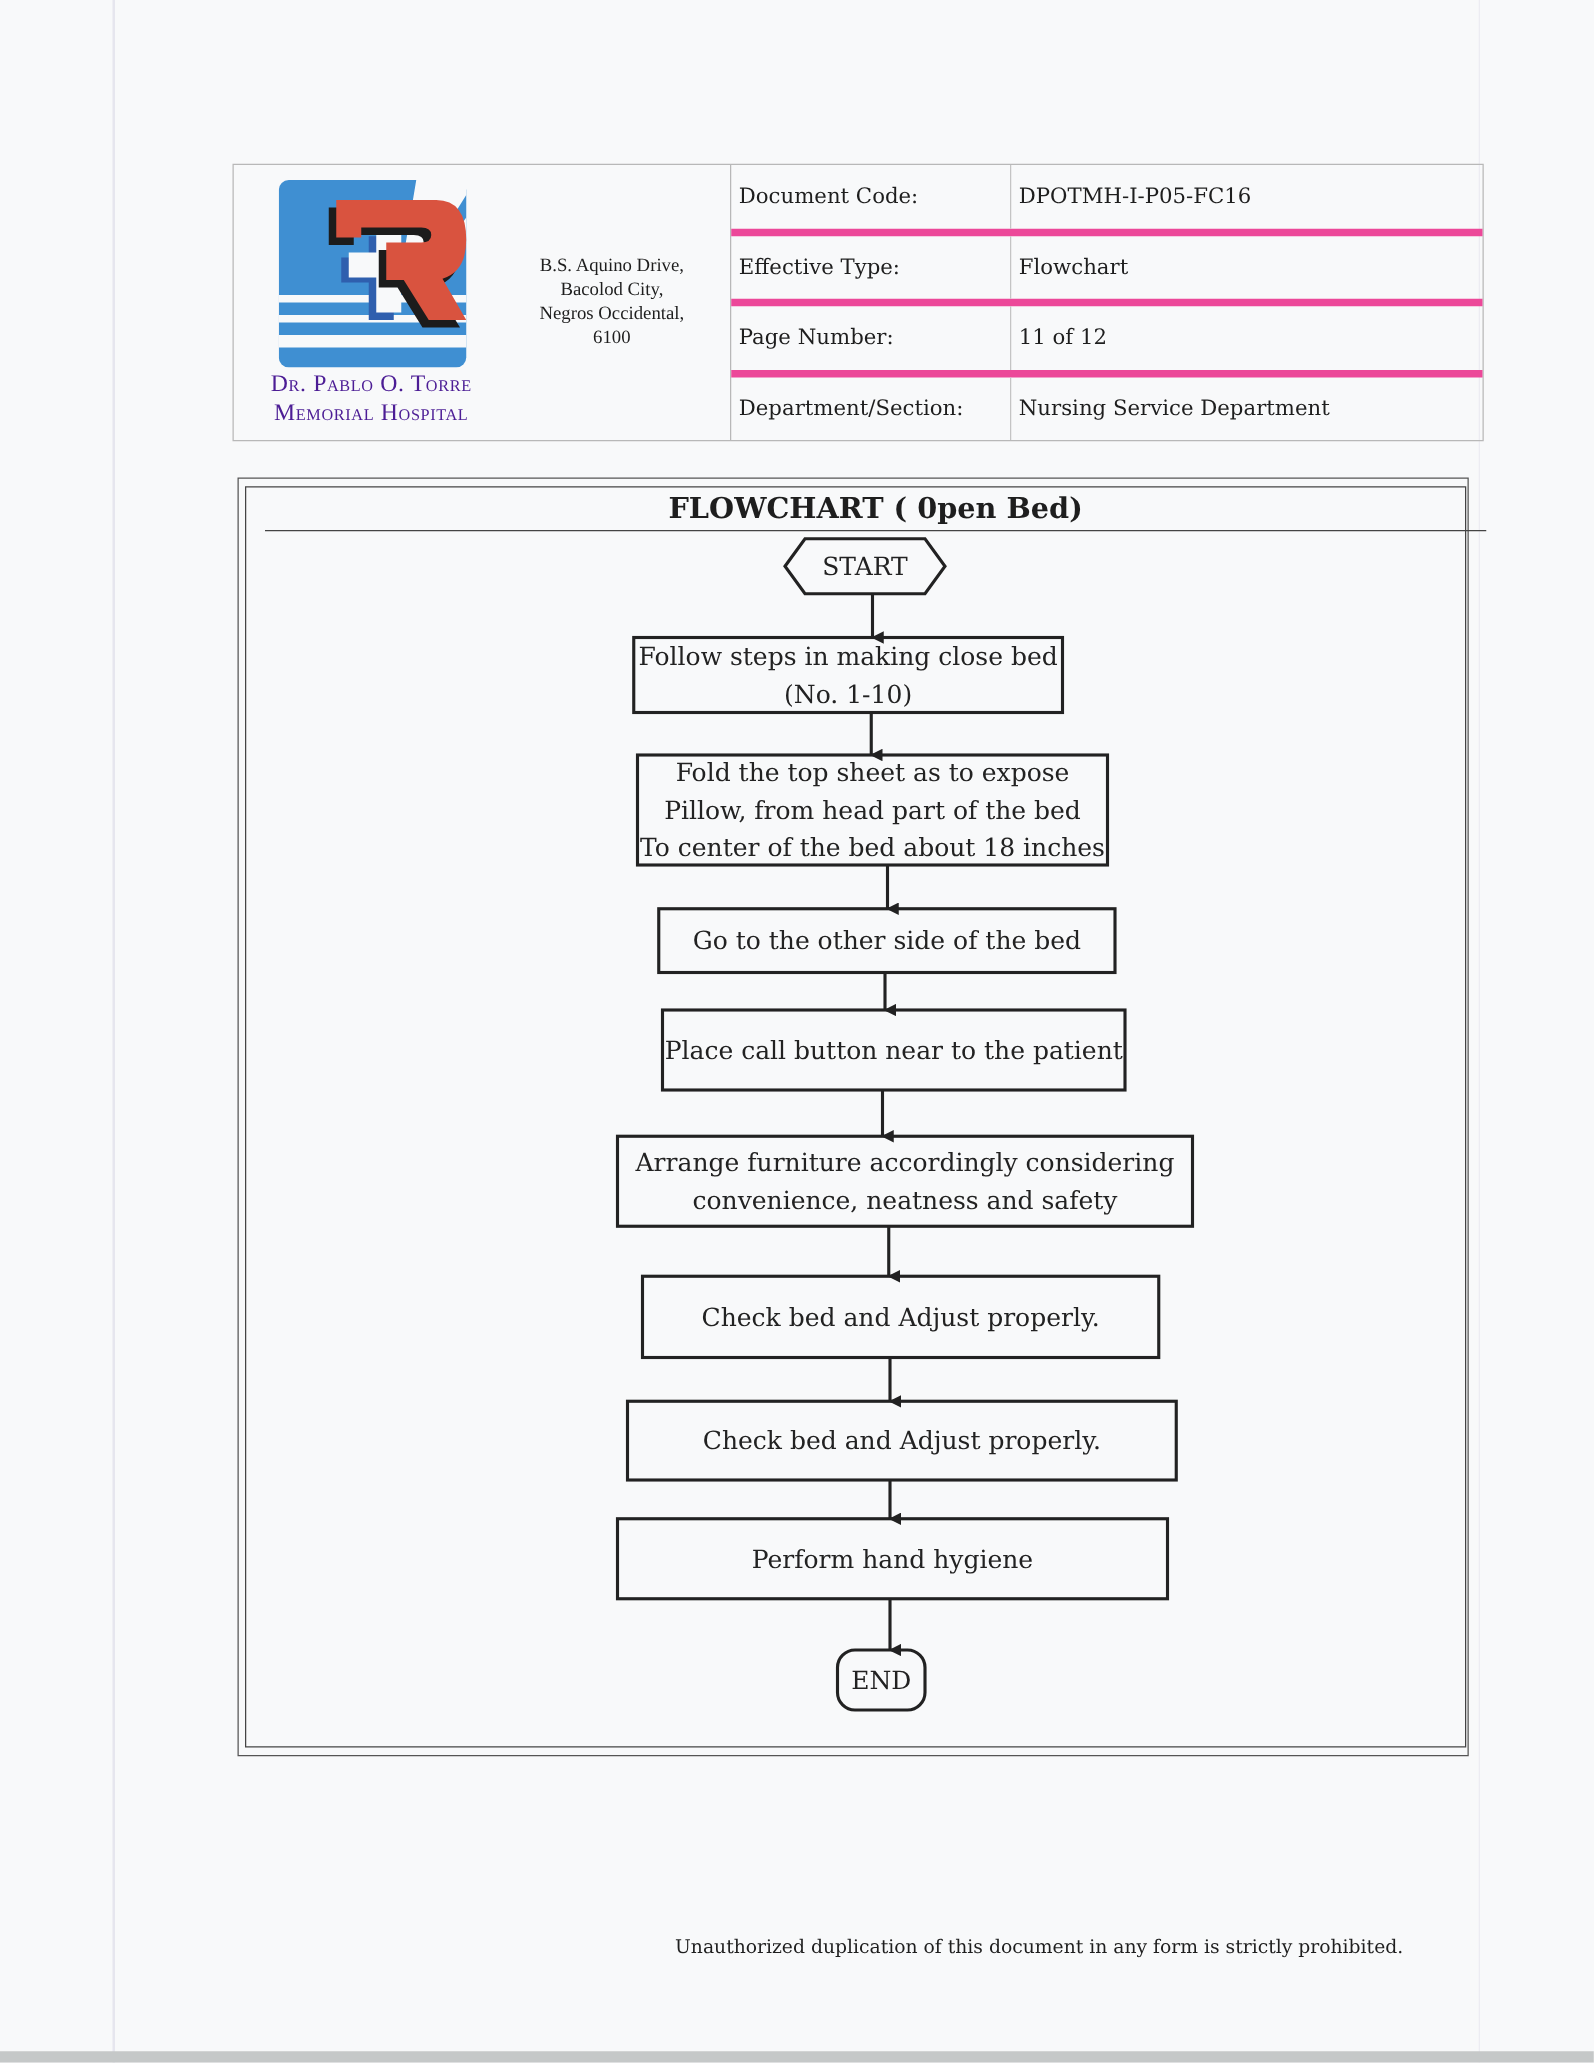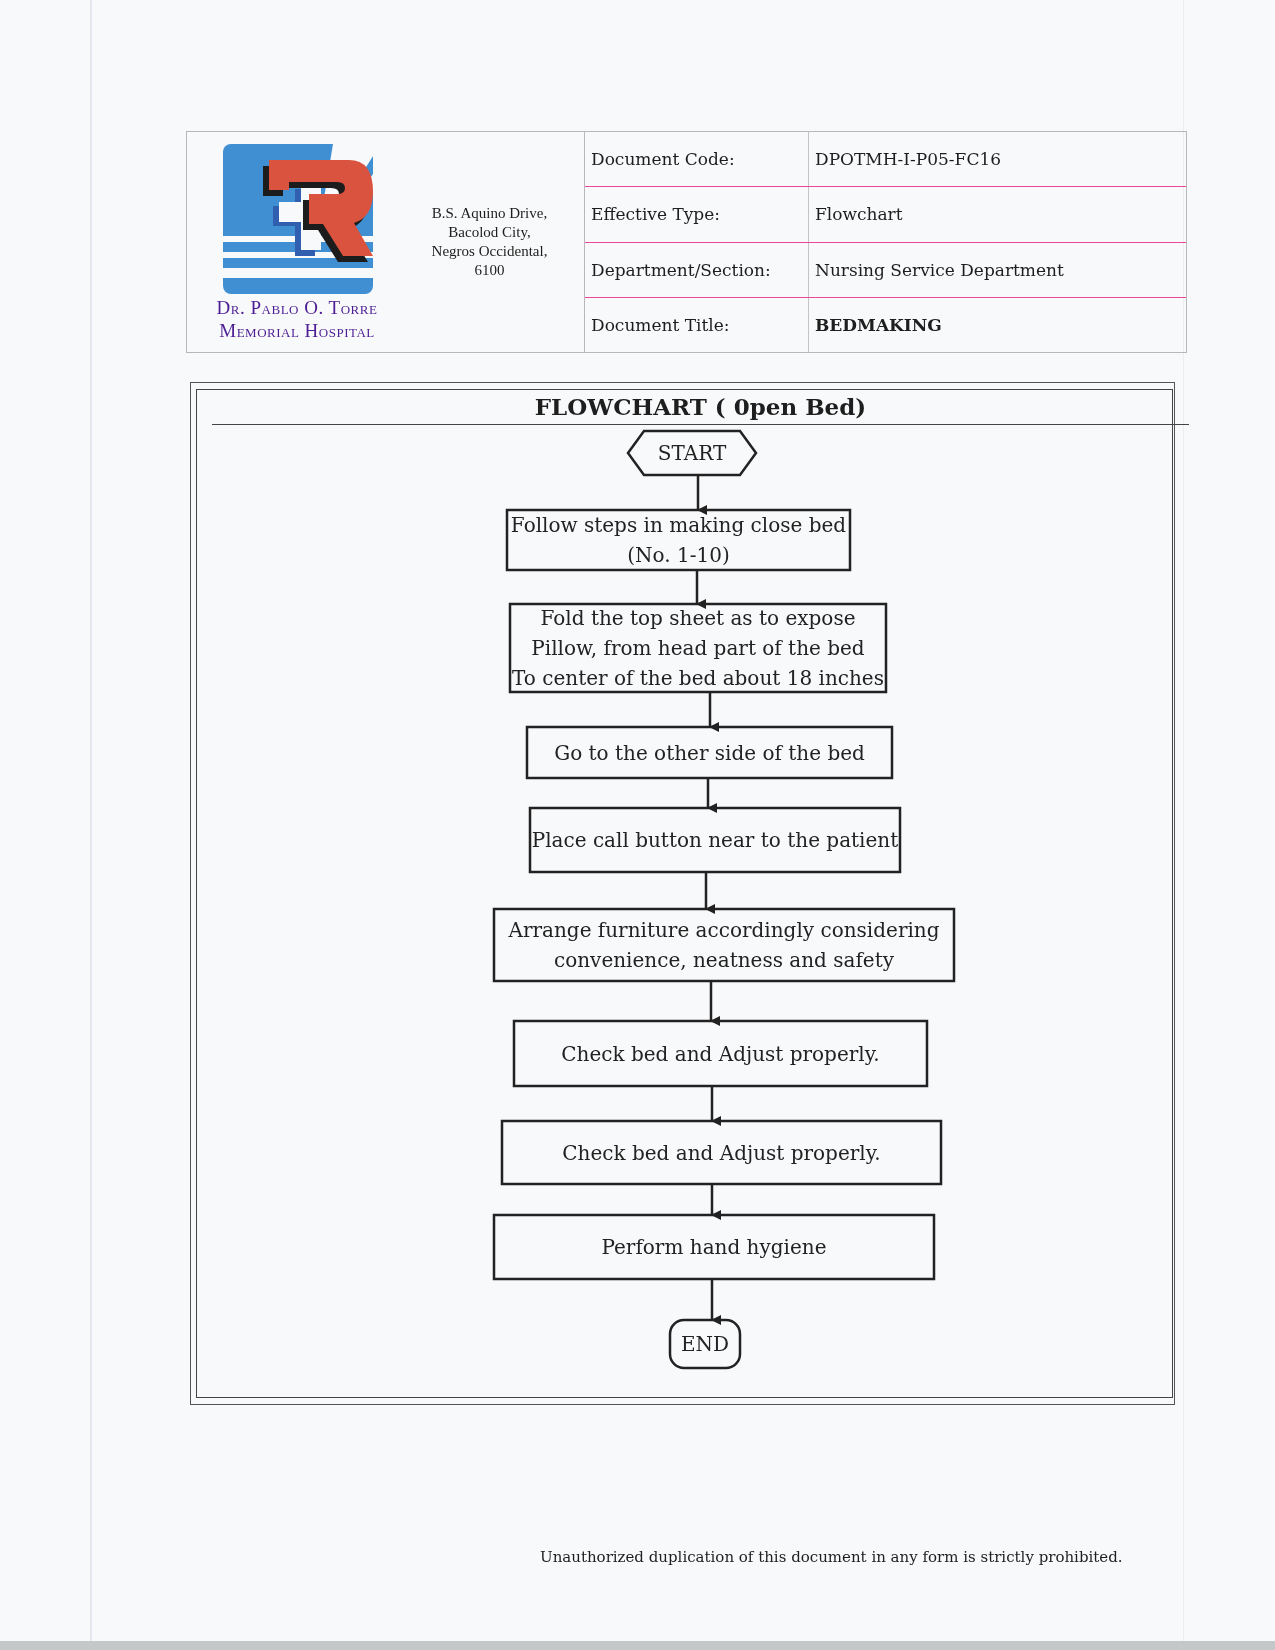--- a/index.html
+++ b/index.html
@@ -13,21 +13,21 @@
   .edge-right { position:absolute; left:1183px; top:0; width:1px; height:1650px; background:#ececf2; }
   .bottom-bar { position:absolute; left:0; top:1641px; width:1275px; height:9px; background:#c5c8c8; }
 
   
   .header { position:absolute; left:186px; top:131px; width:1001px; height:222px;
     border:1px solid #b8b8b8; box-sizing:border-box; display:flex; }
   .logo-cell { width:208px; position:relative; }
   .addr-cell { width:189px; display:flex; align-items:center; justify-content:center; text-align:center;
     font-family:"Liberation Serif", serif; font-size:15px; line-height:19px; }
   .meta { flex:1; border-left:1px solid #b8b8b8; display:flex; flex-direction:column; }
-  .meta-row { flex:1; display:flex; border-bottom:1px solid #ec4899; align-items:center; }
+  .meta-row { flex:1; display:flex; border-bottom:6px solid #ec4899; align-items:center; }
   .meta-row:last-child { border-bottom:none; }
   .meta-label { width:224px; padding-left:6px; box-sizing:border-box; font-size:17px; height:100%; display:flex; align-items:center; border-right:1px solid #c4c4c4; font-family:"DejaVu Serif", serif; }
   .meta-value { flex:1; padding-left:6px; font-size:17px; font-family:"DejaVu Serif", serif; }
   .meta-value.bold { font-weight:bold; }
   .logo-svg { position:absolute; left:36px; top:12px; }
   .hosp-name { position:absolute; left:0; width:220px; top:164px; text-align:center;
     font-family:"Liberation Serif", serif; font-size:19px; line-height:23px; letter-spacing:0.5px; font-variant:small-caps; color:#4c1d95; }
 
   
   .frame-outer { position:absolute; left:190px; top:382px; width:985px; height:1023px;
@@ -79,26 +79,26 @@
   <div class="meta">
     <div class="meta-row">
       <div class="meta-label">Document Code:</div>
       <div class="meta-value">DPOTMH-I-P05-FC16</div>
     </div>
     <div class="meta-row">
       <div class="meta-label">Effective Type:</div>
       <div class="meta-value">Flowchart</div>
     </div>
     <div class="meta-row">
+      <div class="meta-label">Page Number:</div>
+      <div class="meta-value">11 of 12</div>
+    </div>
+    <div class="meta-row">
       <div class="meta-label">Department/Section:</div>
       <div class="meta-value">Nursing Service Department</div>
-    </div>
-    <div class="meta-row">
-      <div class="meta-label">Document Title:</div>
-      <div class="meta-value bold">BEDMAKING</div>
     </div>
   </div>
 </div>
 
 <div class="frame-outer"></div>
 <div class="frame-inner"></div>
 <div class="title-bar">FLOWCHART ( 0pen Bed)</div>
 
 <svg class="flow" id="flow" width="1275" height="1650">
   <defs>

